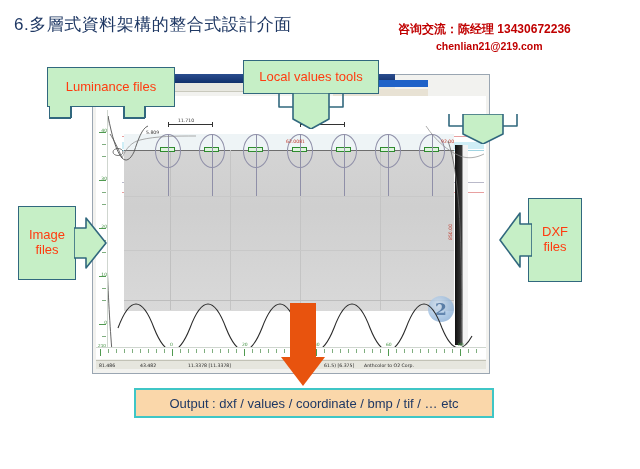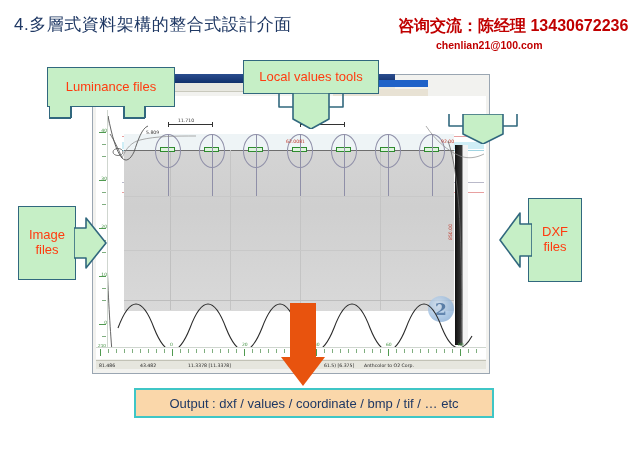--- a/index.html
+++ b/index.html
@@ -10,21 +10,21 @@
   }
   .root{position:absolute;inset:0;}
 
   
   #slide-title{
     position:absolute;left:14px;top:13px;
     font-size:17px;color:#1f3864;letter-spacing:.5px;white-space:nowrap;
   }
   #company-block{position:absolute;left:398px;top:12px;line-height:1.28;}
   #company-block .line1{font-size:10.5px;font-weight:bold;color:#c00000;white-space:nowrap;}
-  #company-block .line2{font-size:16px;font-weight:bold;color:#c00000;white-space:nowrap;margin-top:4px;}
+  #company-block .line2{font-size:12px;font-weight:bold;color:#c00000;white-space:nowrap;margin-top:10px;}
   #company-block .line3{font-size:10.5px;font-weight:bold;color:#c00000;white-space:nowrap;margin-top:3px;margin-left:38px;}
 
   
   #cad-window{
     position:absolute;left:92px;top:74px;width:398px;height:300px;
     background:#f2f2ef;border:1px solid #9aa6b2;box-sizing:border-box;
   }
   #cad-titlebar{
     position:absolute;left:75px;top:74px;width:320px;height:9px;
     background:linear-gradient(#2a4d8f,#12306b);
@@ -161,25 +161,25 @@
     background:#fad7aa;border:2px solid #3fc6c6;box-sizing:border-box;
     display:flex;align-items:center;justify-content:center;
     color:#1f3864;font-size:13px;white-space:nowrap;
   }
 </style>
 </head>
 <body>
 
 <div class="root">
 
-  <div id="slide-title">4.多層式資料架構的整合式設計介面</div>
+  <div id="slide-title">6.多層式資料架構的整合式設計介面</div>
 
   <div id="company-block">
     <div class="line2">咨询交流：陈经理  13430672236</div>
-    <div class="line3">chenlian21@100.com</div>
+    <div class="line3">chenlian21@219.com</div>
   </div>
 
   <div id="cad-window"></div>
 
   <div id="cad-titlebar">CNGtools_LGP設計案界-2010-</div>
   <div id="cad-menubar">檔案(F)  圖形(G)  材質微調整(T)</div>
   <div id="cad-toolbar-blue"></div>
   <div id="cad-toolbar-tan"></div>
 
   <div id="cad-canvas">

